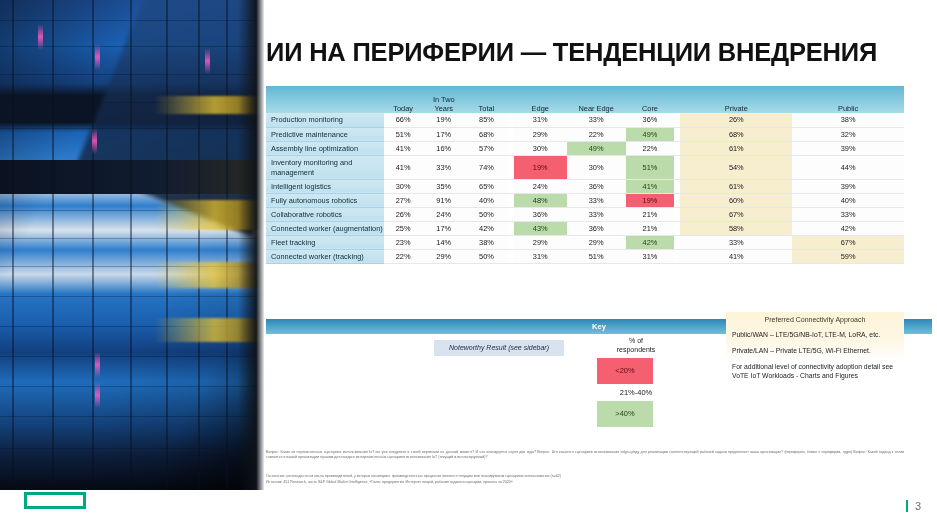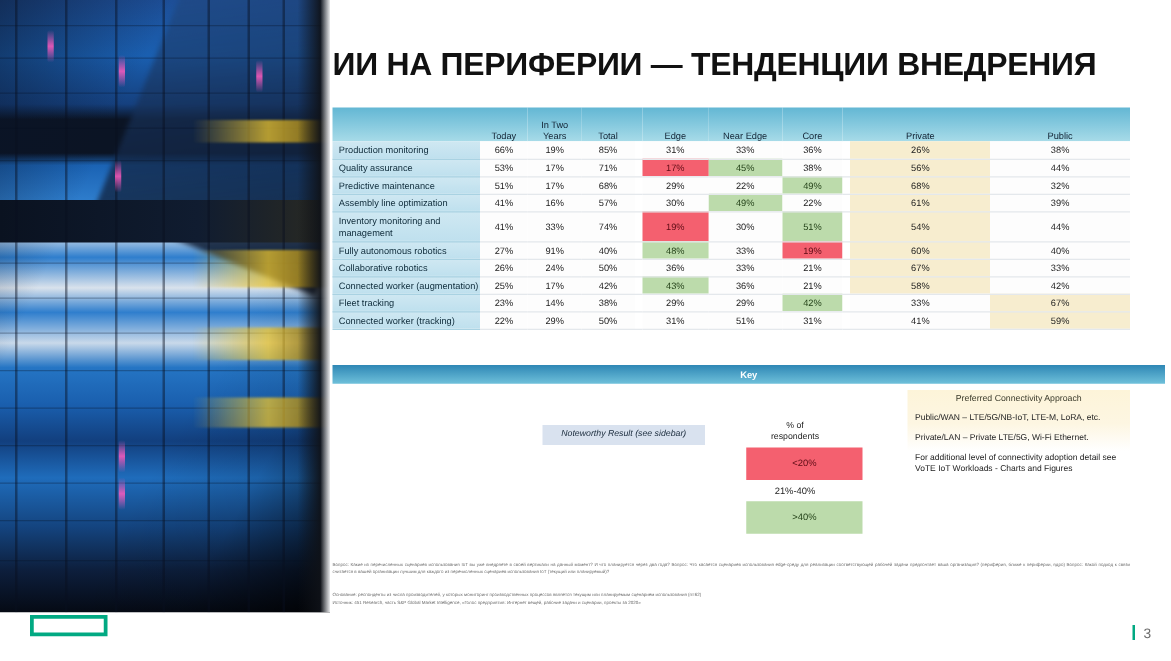--- a/index.html
+++ b/index.html
@@ -99,35 +99,35 @@
   tr.drow.tall td { height: 24px; }
   tr.drow.tall td.rowlbl { line-height: 9.5px; padding-top: 1px; }
   td.num { text-align: center; color: #1a1a1a; background: #fdfdfd; }
   td.sep { background: #fff; border-bottom: 1px solid #fff; }
 
   td.red   { background: #f4606f; color: #5c0b14; font-weight: bold; }
   td.green { background: #bcdbab; color: #1f3d14; font-weight: bold; }
   td.cream { background: #f7edcf; }
 
   .keybar {
-    position: absolute; left: 266px; top: 292px; width: 666px; height: 15px;
+    position: absolute; left: 266px; top: 319px; width: 666px; height: 15px;
     background: linear-gradient(to bottom, #2e87b5, #6fc0da);
     color: #fff; font-size: 7.5px; font-weight: bold; text-align: center; line-height: 15px;
   }
 
   
   .note-pill {
     position: absolute; left: 434px; top: 340px; width: 130px; height: 16px;
     background: #d9e2ef; color: #1a2b3c; font-size: 7px; font-style: italic;
     text-align: center; line-height: 16px;
   }
   .legend { position: absolute; left: 597px; top: 336px; width: 78px; text-align: center; }
   .legend .ltitle { font-size: 7px; color: #222; line-height: 9px; }
   .legend .swatch {
-    width: 93px; height: 26px; line-height: 26px; font-size: 7.5px; margin-top: 4px;
+    width: 56px; height: 26px; line-height: 26px; font-size: 7.5px; margin-top: 4px;
   }
   .legend .sw-red { background: #f4606f; color: #5c0b14; }
   .legend .mid { font-size: 7.5px; color: #222; margin: 4px 0; }
   .legend .sw-green { background: #bcdbab; color: #1f3d14; }
 
   
   .sidebar {
     position: absolute; left: 726px; top: 312px; width: 178px; height: 122px;
     background: linear-gradient(to bottom, #fdf4d9 0%, #fdf6e2 22%, #ffffff 40%, #ffffff 100%);
     padding: 4px 6px;
@@ -240,33 +240,20 @@
             <td class="num">85%</td>
             <td class="sep"></td>
             <td class="num ">31%</td>
             <td class="num ">33%</td>
             <td class="num ">36%</td>
             <td class="sep"></td>
             <td class="num cream">26%</td>
             <td class="num ">38%</td>
           </tr>
           <tr class="drow">
-            <td class="rowlbl">Quality assurance</td>
-            <td class="num">53%</td>
-            <td class="num">17%</td>
-            <td class="num">71%</td>
-            <td class="sep"></td>
-            <td class="num red">17%</td>
-            <td class="num green">45%</td>
-            <td class="num ">38%</td>
-            <td class="sep"></td>
-            <td class="num cream">56%</td>
-            <td class="num ">44%</td>
-          </tr>
-          <tr class="drow">
             <td class="rowlbl">Predictive maintenance</td>
             <td class="num">51%</td>
             <td class="num">17%</td>
             <td class="num">68%</td>
             <td class="sep"></td>
             <td class="num ">29%</td>
             <td class="num ">22%</td>
             <td class="num green">49%</td>
             <td class="sep"></td>
             <td class="num cream">68%</td>
@@ -290,20 +277,33 @@
             <td class="num">41%</td>
             <td class="num">33%</td>
             <td class="num">74%</td>
             <td class="sep"></td>
             <td class="num red">19%</td>
             <td class="num ">30%</td>
             <td class="num green">51%</td>
             <td class="sep"></td>
             <td class="num cream">54%</td>
             <td class="num ">44%</td>
+          </tr>
+          <tr class="drow">
+            <td class="rowlbl">Intelligent logistics</td>
+            <td class="num">30%</td>
+            <td class="num">35%</td>
+            <td class="num">65%</td>
+            <td class="sep"></td>
+            <td class="num ">24%</td>
+            <td class="num ">36%</td>
+            <td class="num green">41%</td>
+            <td class="sep"></td>
+            <td class="num cream">61%</td>
+            <td class="num ">39%</td>
           </tr>
           <tr class="drow">
             <td class="rowlbl">Fully autonomous robotics</td>
             <td class="num">27%</td>
             <td class="num">91%</td>
             <td class="num">40%</td>
             <td class="sep"></td>
             <td class="num green">48%</td>
             <td class="num ">33%</td>
             <td class="num red">19%</td>

